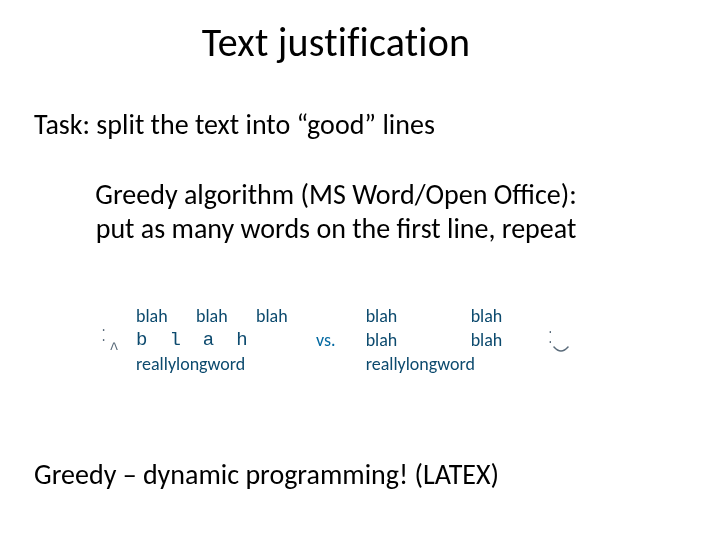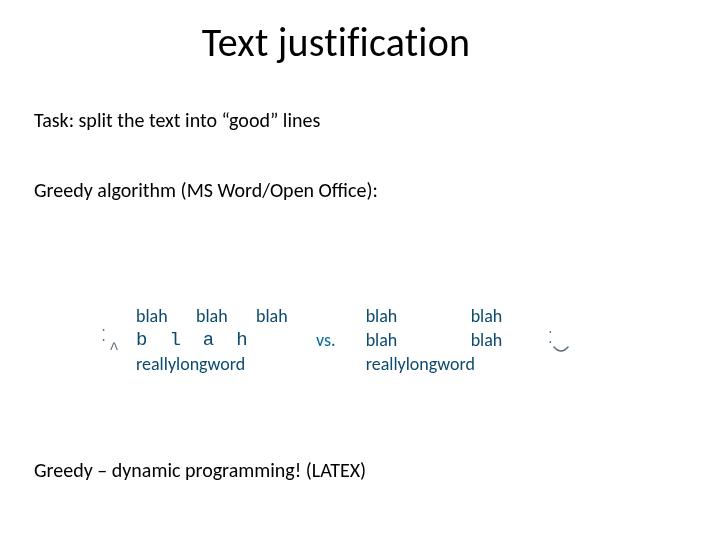--- a/index.html
+++ b/index.html
@@ -24,25 +24,25 @@
     left: 0;
     width: 100%;
     text-align: center;
     font-size: 40px;
     letter-spacing: 0.2px;
   }
   .body-text {
     position: absolute;
     left: 34px;
     right: 34px;
-    font-size: 20px;
+    font-size: 28px;
     line-height: 1.22;
   }
   .line-task   { top: 108px; }
-  .line-greedy { top: 178px; }
+  .line-greedy { top: 178px; text-align: center; }
   .line-opt    { top: 458px; }
 
   
   .figure {
     position: absolute;
     top: 280px;
     left: 100px;
     width: 520px;
     height: 120px;
     display: flex;
@@ -90,20 +90,21 @@
 <body>
 
 <div class="slide">
 
   <div class="title">Text justification</div>
 
   <div class="body-text line-task">Task: split the text into “good” lines</div>
 
   <div class="body-text line-greedy">
     <div>Greedy algorithm (MS Word/Open Office):</div>
+    <div>put as many words on the first line, repeat</div>
   </div>
 
   <div class="figure">
 
     <div class="face-col">
       <div class="face-eyes">. .</div>
       <div class="face-mouth">^</div>
     </div>
 
     <div class="block left">

